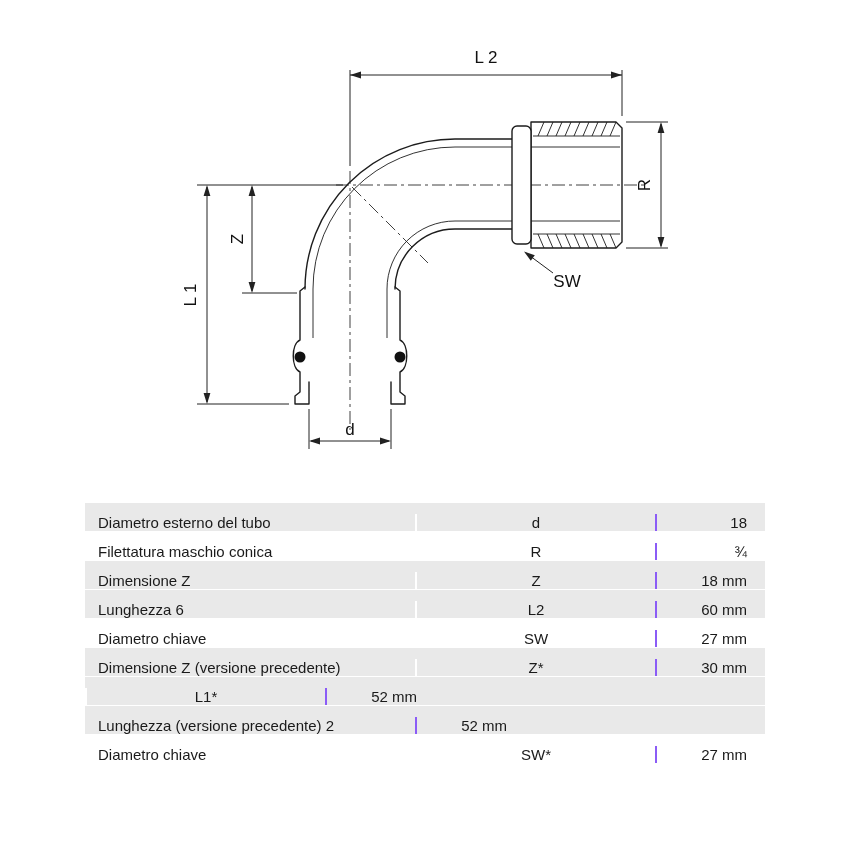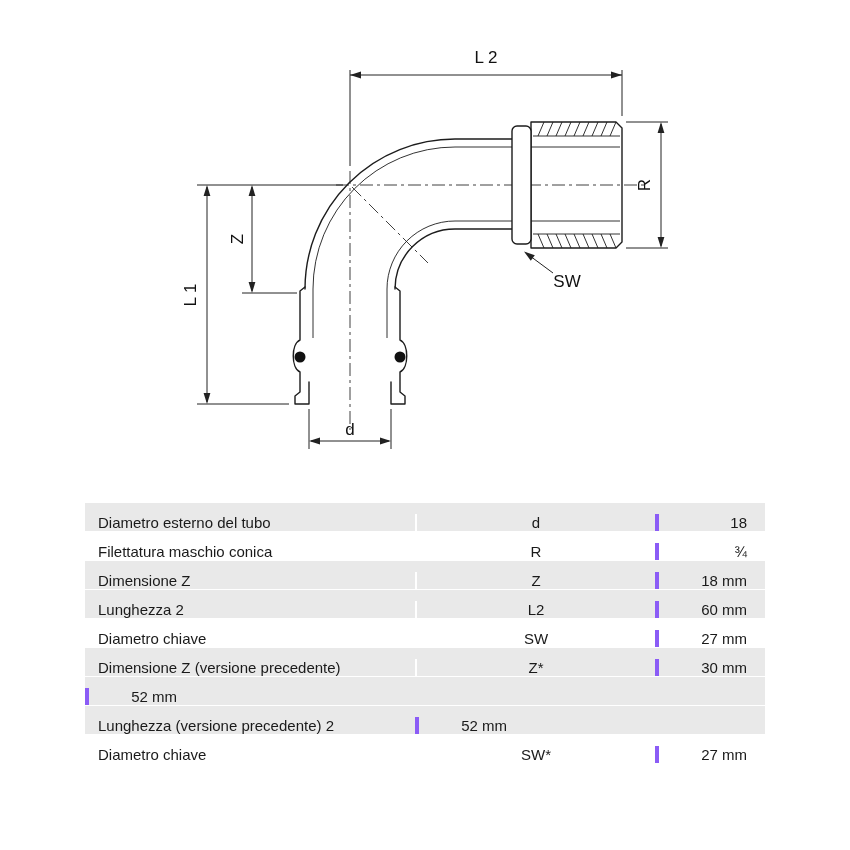--- a/index.html
+++ b/index.html
@@ -13,21 +13,21 @@
   .thin    { stroke:#1c1c1c; stroke-width:0.9; fill:none; }
   .center  { stroke:#2a2a2a; stroke-width:0.9; fill:none; stroke-dasharray:13 4 3 4; }
   .dim     { stroke:#222; stroke-width:1; fill:none; }
   .arr     { fill:#222; stroke:none; }
 
   .spec-table { position:absolute; left:85px; top:503px; width:680px; font-size:15px; }
   .row { display:flex; align-items:flex-end; height:29px; border-bottom:1px solid #fff; background:#fff; }
   .row.shaded { background:#e9e9e9; }
   .c1 { flex:0 0 330px; padding-left:13px; }
   .c2 { flex:0 0 240px; text-align:center; border-left:2px solid #fff; }
-  .c3 { flex:0 0 110px; text-align:right; padding-right:18px; border-left:4px solid #8b5cf6; }
+  .c3 { flex:0 0 110px; text-align:right; padding-right:18px; border-left:2px solid #8b5cf6; }
 </style>
 </head>
 <body>
 
 <svg class="drawing" width="850" height="497" viewBox="0 0 850 497">
 
   <g>
     <path class="center" d="M 336 185 H 648"></path>
     <path class="center" d="M 350 171 V 430"></path>
     <path class="center" d="M 352 187 L 428 263"></path>
@@ -109,35 +109,36 @@
     <div class="c1">Filettatura maschio conica</div>
     <div class="c2">R</div>
     <div class="c3">¾</div>
   </div>
   <div class="row shaded">
     <div class="c1">Dimensione Z</div>
     <div class="c2">Z</div>
     <div class="c3">18 mm</div>
   </div>
   <div class="row shaded">
-    <div class="c1">Lunghezza 2</div>
+    <div class="c1">Lunghezza 6</div>
     <div class="c2">L2</div>
     <div class="c3">60 mm</div>
   </div>
   <div class="row">
     <div class="c1">Diametro chiave</div>
     <div class="c2">SW</div>
     <div class="c3">27 mm</div>
   </div>
   <div class="row shaded">
     <div class="c1">Dimensione Z (versione precedente)</div>
     <div class="c2">Z*</div>
     <div class="c3">30 mm</div>
   </div>
   <div class="row shaded">
+    <div class="c2">L1*</div>
     <div class="c3">52 mm</div>
   </div>
   <div class="row shaded">
     <div class="c1">Lunghezza (versione precedente) 2</div>
     <div class="c3">52 mm</div>
   </div>
   <div class="row">
     <div class="c1">Diametro chiave</div>
     <div class="c2">SW*</div>
     <div class="c3">27 mm</div>

